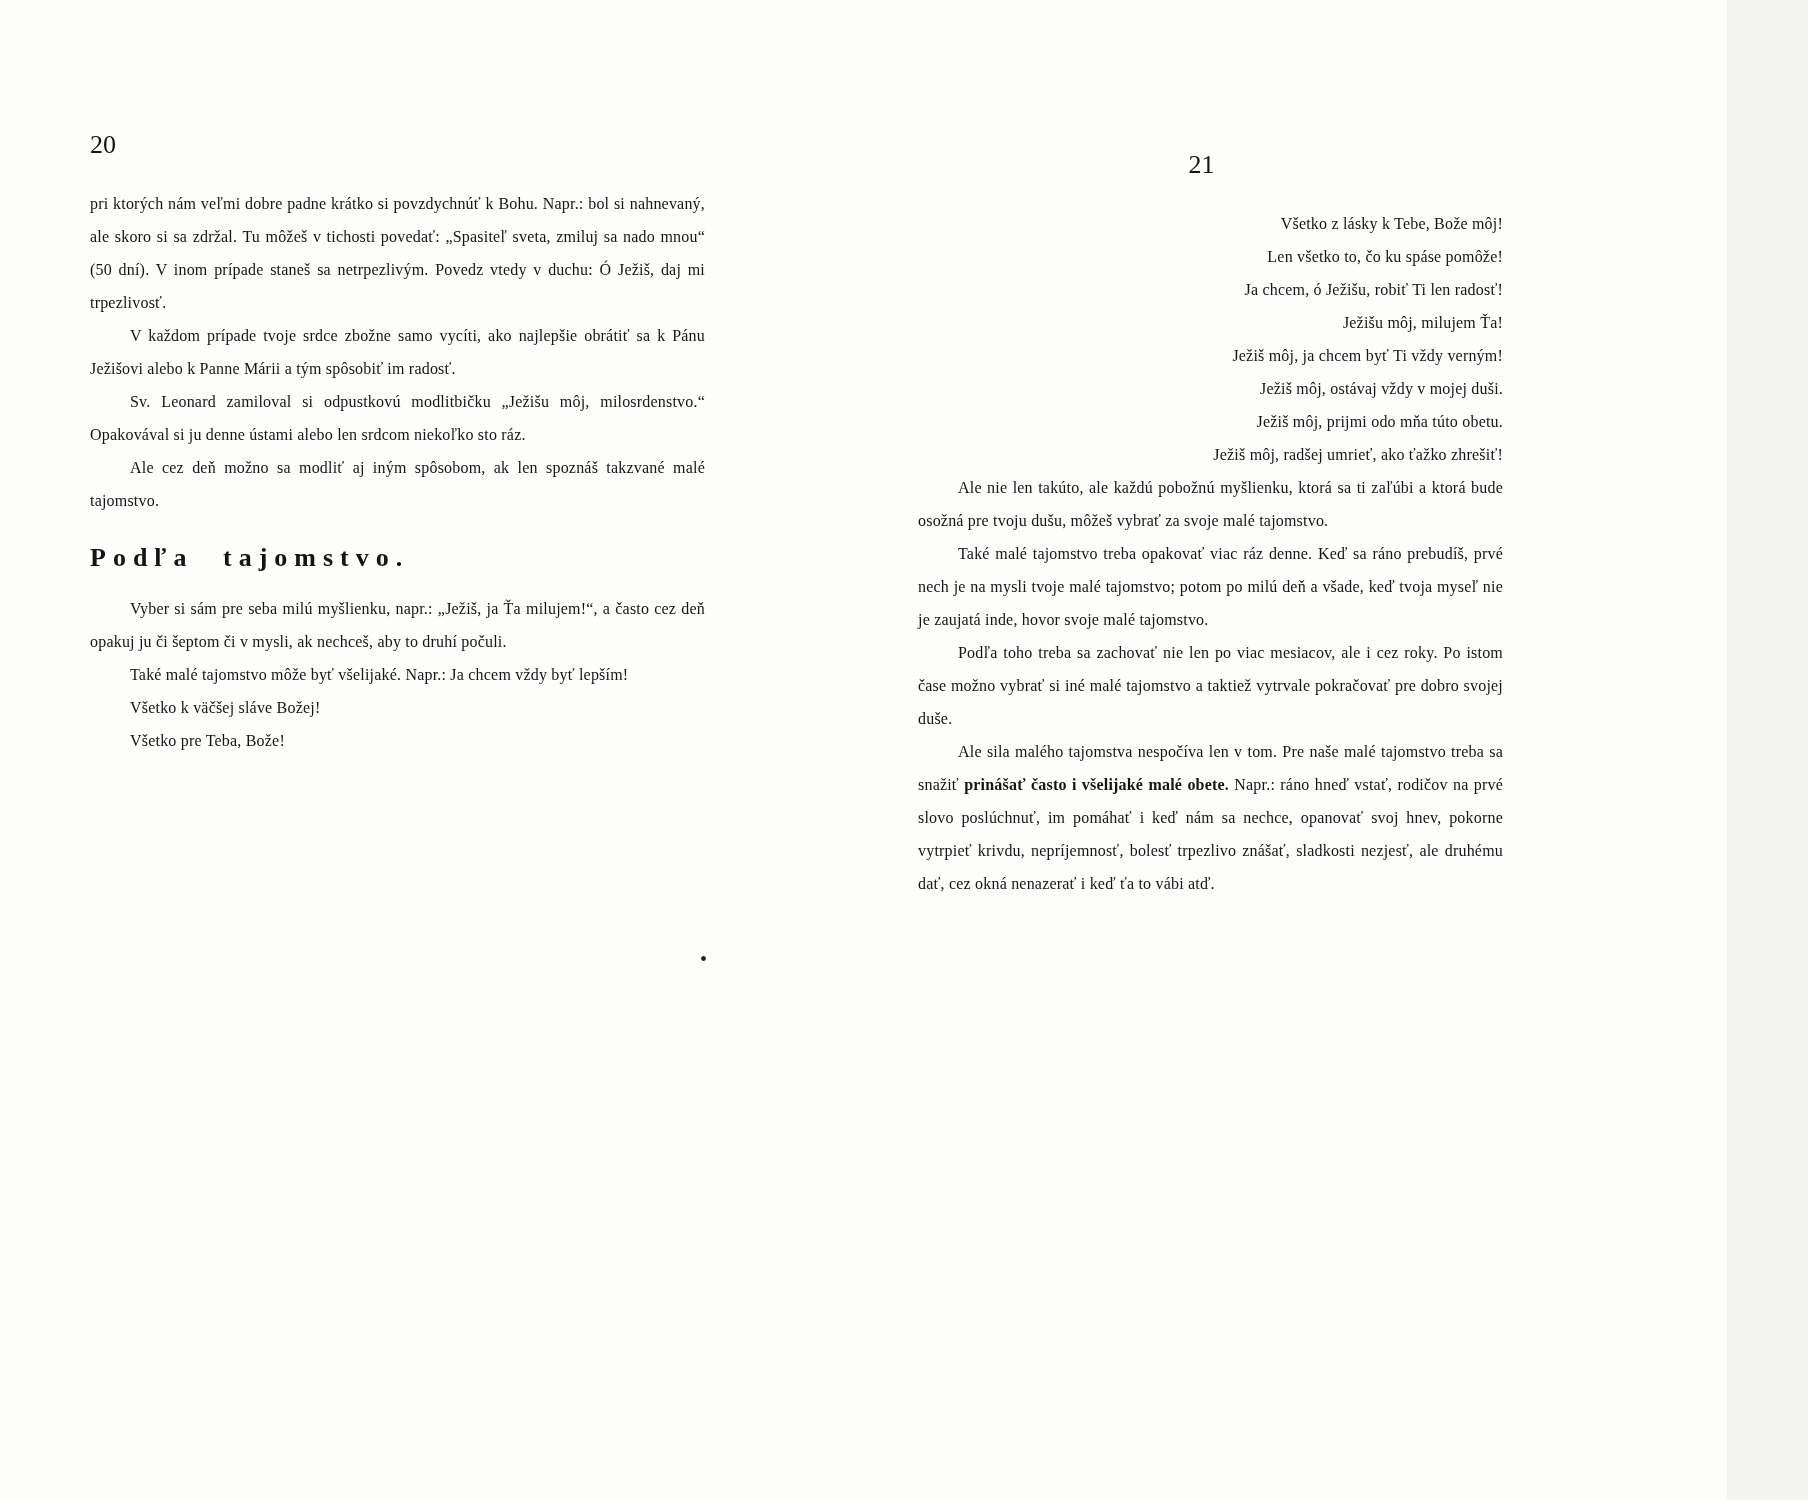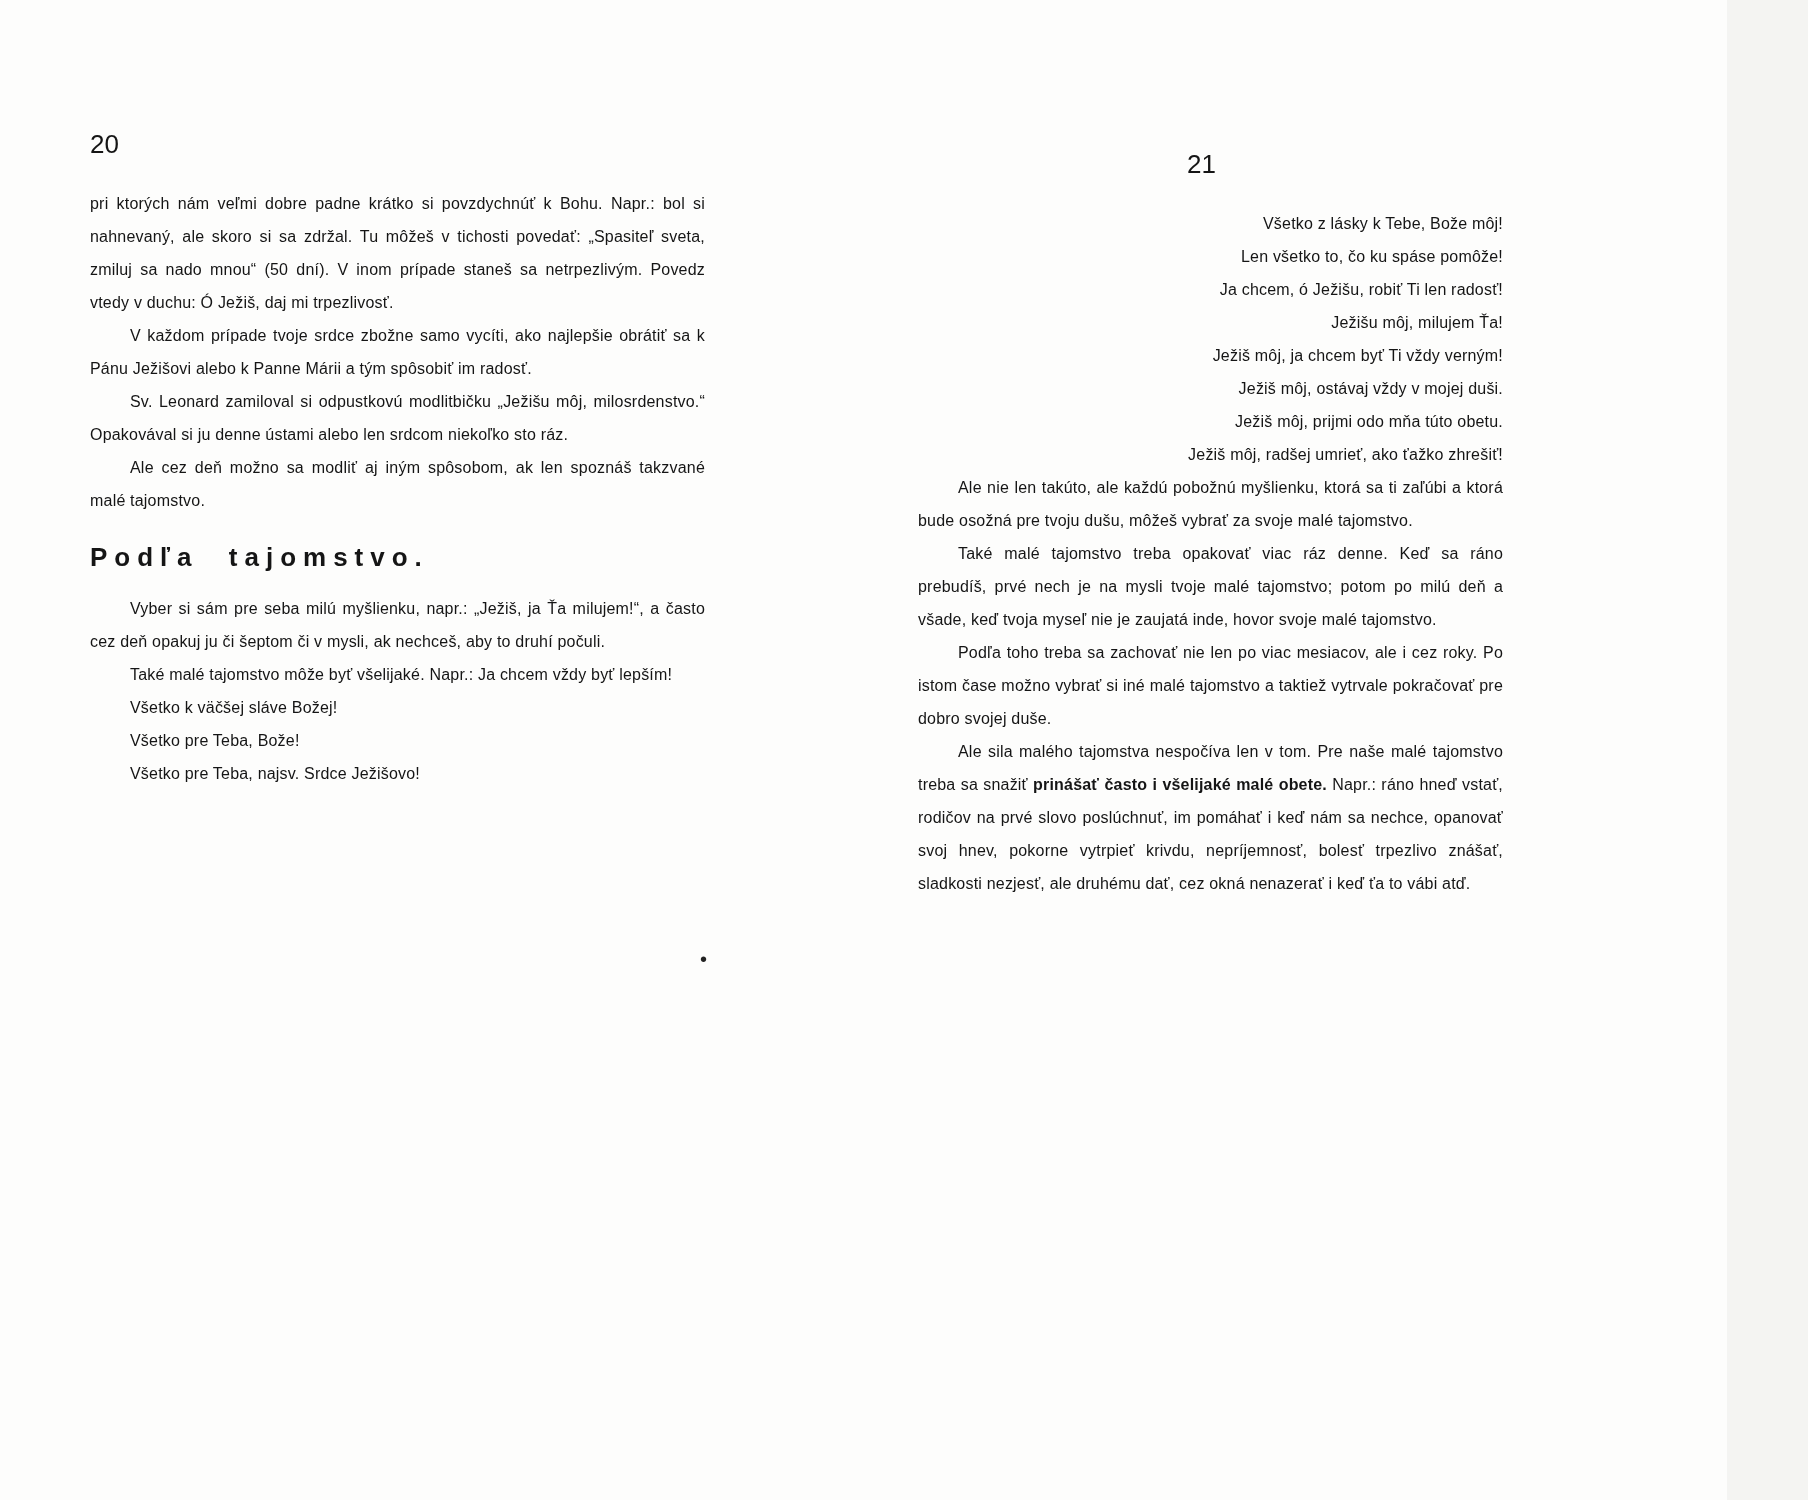--- a/index.html
+++ b/index.html
@@ -5,21 +5,21 @@
   html, body {
     margin: 0;
     padding: 0;
     background: #f4f4f2;
   }
   .scan {
     position: relative;
     width: 1727px;
     height: 1500px;
     background: #fdfdfc;
-    font-family: Liberation Sans, sans-serif;
+    font-family: Liberation Serif, serif;
     color: #151515;
     overflow: hidden;
   }
   .page {
     position: absolute;
     top: 128px;
   }
   .page-left  { left: 90px;  width: 615px; }
   .page-right { left: 918px; width: 585px; }
 
@@ -82,21 +82,20 @@
     <p class="para indent">Sv. Leonard zamiloval si odpustkovú modlitbičku „Ježišu môj, milosrdenstvo.“ Opakovával si ju denne ústami alebo len srdcom niekoľko sto ráz.</p>
     <p class="para indent">Ale cez deň možno sa modliť aj iným spôsobom, ak len spoznáš takzvané malé tajomstvo.</p>
 
     <h2 class="small-heading">Podľa tajomstvo.</h2>
 
     <p class="para indent">Vyber si sám pre seba milú myšlienku, napr.: „Ježiš, ja Ťa milujem!“, a často cez deň opakuj ju či šeptom či v mysli, ak nechceš, aby to druhí počuli.</p>
     <p class="para indent">Také malé tajomstvo môže byť všelijaké. Napr.: Ja chcem vždy byť lepším!</p>
 
     <p class="para indent line">Všetko k väčšej sláve Božej!</p>
     <p class="para indent line">Všetko pre Teba, Bože!</p>
-    <p class="para indent line">Všetko pre Teba, najsv. Srdce Ježišovo!</p>
   </div>
 
   <div class="page page-right">
     <div class="page-number">21</div>
 
     <p class="para hang">Všetko z lásky k Tebe, Bože môj!</p>
     <p class="para hang">Len všetko to, čo ku spáse pomôže!</p>
     <p class="para hang">Ja chcem, ó Ježišu, robiť Ti len radosť!</p>
     <p class="para hang">Ježišu môj, milujem Ťa!</p>
     <p class="para hang">Ježiš môj, ja chcem byť Ti vždy verným!</p>

